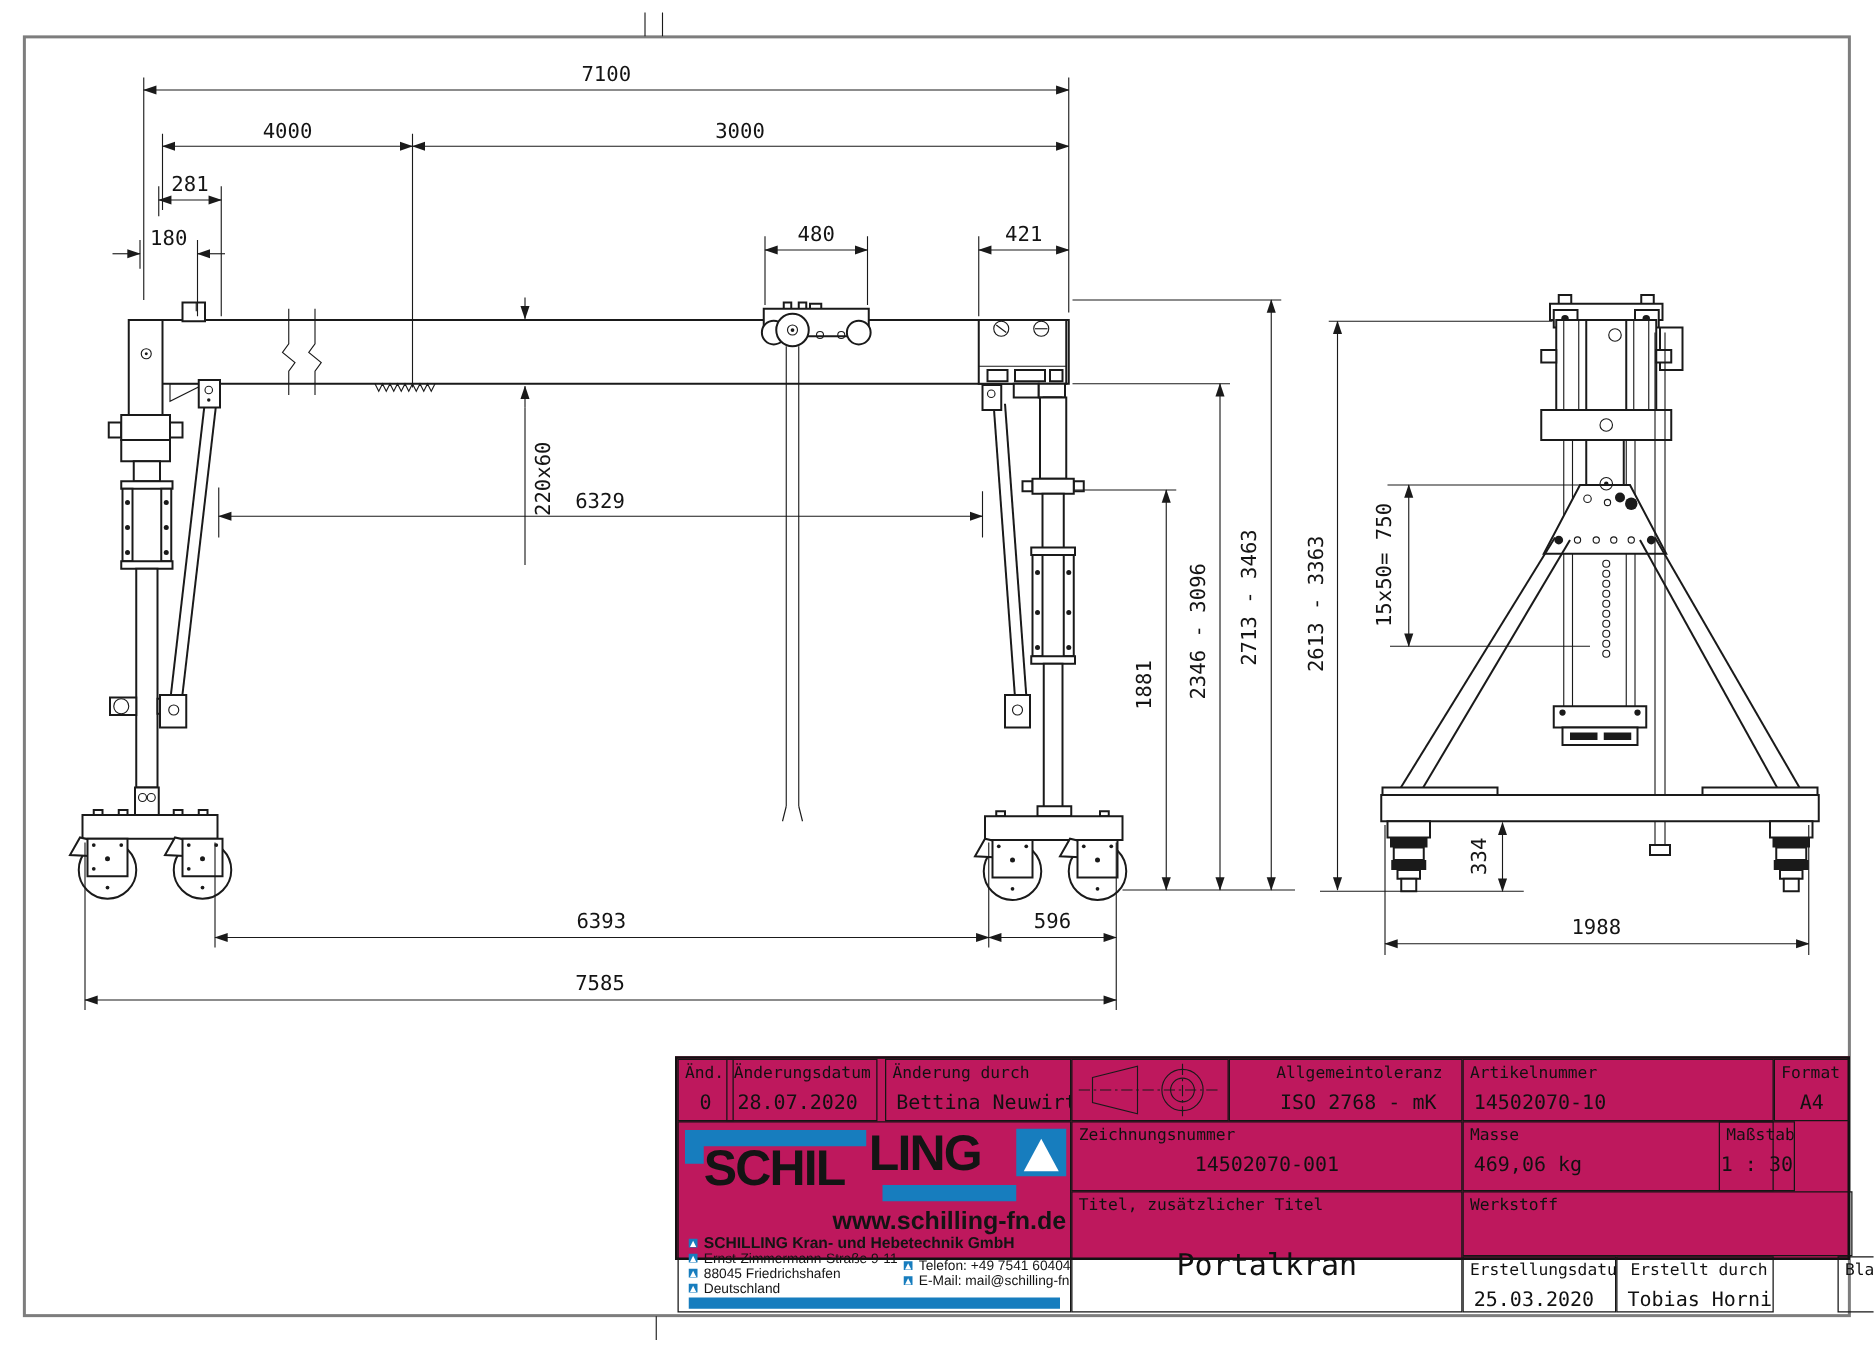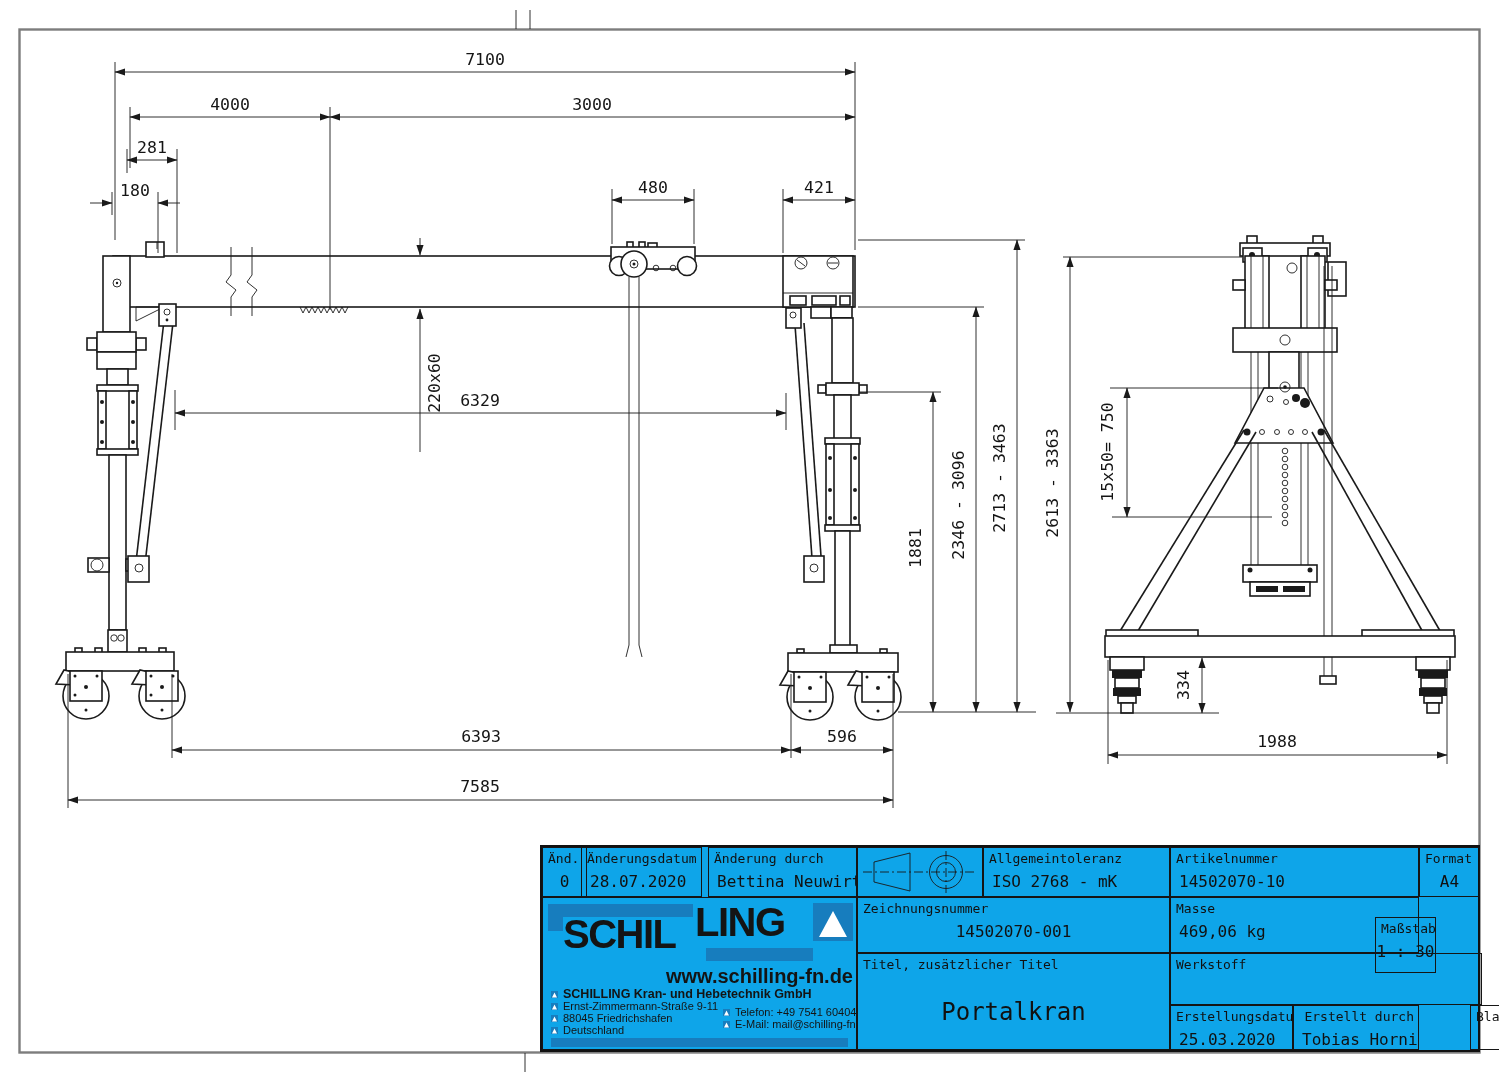--- a/index.html
+++ b/index.html
@@ -7,22 +7,22 @@
          font-family:"DejaVu Sans Mono",monospace;color:#111;}
   svg{position:absolute;left:0;top:0;}
   svg text{fill:#141414;stroke:none;}
   .m {stroke:#1a1a1a;stroke-width:1.6;fill:#fff;}
   .mn{stroke:#1a1a1a;stroke-width:1.6;fill:none;}
   .t {stroke:#1a1a1a;stroke-width:0.9;fill:none;}
   .dl{stroke:#1a1a1a;stroke-width:0.9;fill:none;}
   .dk{fill:#1a1a1a;stroke:none;}
   text.dt{font:16.5px "DejaVu Sans Mono",monospace;}
   
-  #tblock{position:absolute;left:540px;top:845px;width:940px;height:207px;
-          border:2px solid #111;box-sizing:border-box;background:#0ea5e9;}
+  #tblock{position:absolute;left:540px;top:845px;width:940px;height:163px;
+          border:2px solid #111;box-sizing:border-box;background:#be185d;}
   .cell{position:absolute;border:1px solid #151515;box-sizing:border-box;overflow:hidden;}
   .lab{display:block;font:13px "DejaVu Sans Mono",monospace;padding:3px 4px 0 5px;white-space:nowrap;}
   .val{display:block;font:16px "DejaVu Sans Mono",monospace;padding:6px 0 0 8px;white-space:nowrap;}
   .vc {text-align:center;padding-left:0;}
   .big{font-size:24px;text-align:center;padding:26px 0 0 0;}
 </style>
 </head>
 <body>
 
 <div id="sheet">
@@ -384,21 +384,21 @@
   </div>
   <div class="cell" style="left:315px;top:0;width:126px;height:50px;">
     <svg width="124" height="48" viewBox="0 0 124 48">
       <polygon points="16,14 52,5 52,43 16,34" class="t"></polygon>
       <line x1="5" y1="24" x2="119" y2="24" stroke="#1a1a1a" stroke-width="0.9" stroke-dasharray="9 3 2 3"></line>
       <circle cx="88" cy="24" r="16.5" class="t"></circle>
       <circle cx="88" cy="24" r="9.5" class="t"></circle>
       <line x1="88" y1="3" x2="88" y2="45" stroke="#1a1a1a" stroke-width="0.9" stroke-dasharray="9 3 2 3"></line>
     </svg>
   </div>
-  <div class="cell" style="left:441px;top:0;width:187px;height:50px;">
+  <div class="cell" style="left:441px;top:0;width:187px;height:50px;padding-left:32px;">
     <span class="lab">Allgemeintoleranz</span>
     <span class="val">ISO 2768 - mK</span>
   </div>
   <div class="cell" style="left:628px;top:0;width:249px;height:50px;">
     <span class="lab">Artikelnummer</span>
     <span class="val">14502070-10</span>
   </div>
   <div class="cell" style="left:877px;top:0;width:61px;height:50px;">
     <span class="lab">Format</span>
     <span class="val vc">A4</span>
@@ -436,21 +436,21 @@
   </div>
 
   <div class="cell" style="left:315px;top:50px;width:313px;height:56px;">
     <span class="lab">Zeichnungsnummer</span>
     <span class="val vc">14502070-001</span>
   </div>
   <div class="cell" style="left:628px;top:50px;width:249px;height:56px;">
     <span class="lab">Masse</span>
     <span class="val">469,06 kg</span>
   </div>
-  <div class="cell" style="left:833px;top:50px;width:61px;height:56px;margin-top:20px;">
+  <div class="cell" style="left:833px;top:50px;width:61px;height:56px;">
     <span class="lab">Maßstab</span>
     <span class="val vc">1 : 30</span>
   </div>
 
   <div class="cell" style="left:315px;top:106px;width:313px;height:97px;">
     <span class="lab">Titel, zusätzlicher Titel</span>
     <span class="val big">Portalkran</span>
   </div>
   <div class="cell" style="left:628px;top:106px;width:312px;height:52px;">
     <span class="lab">Werkstoff</span>

